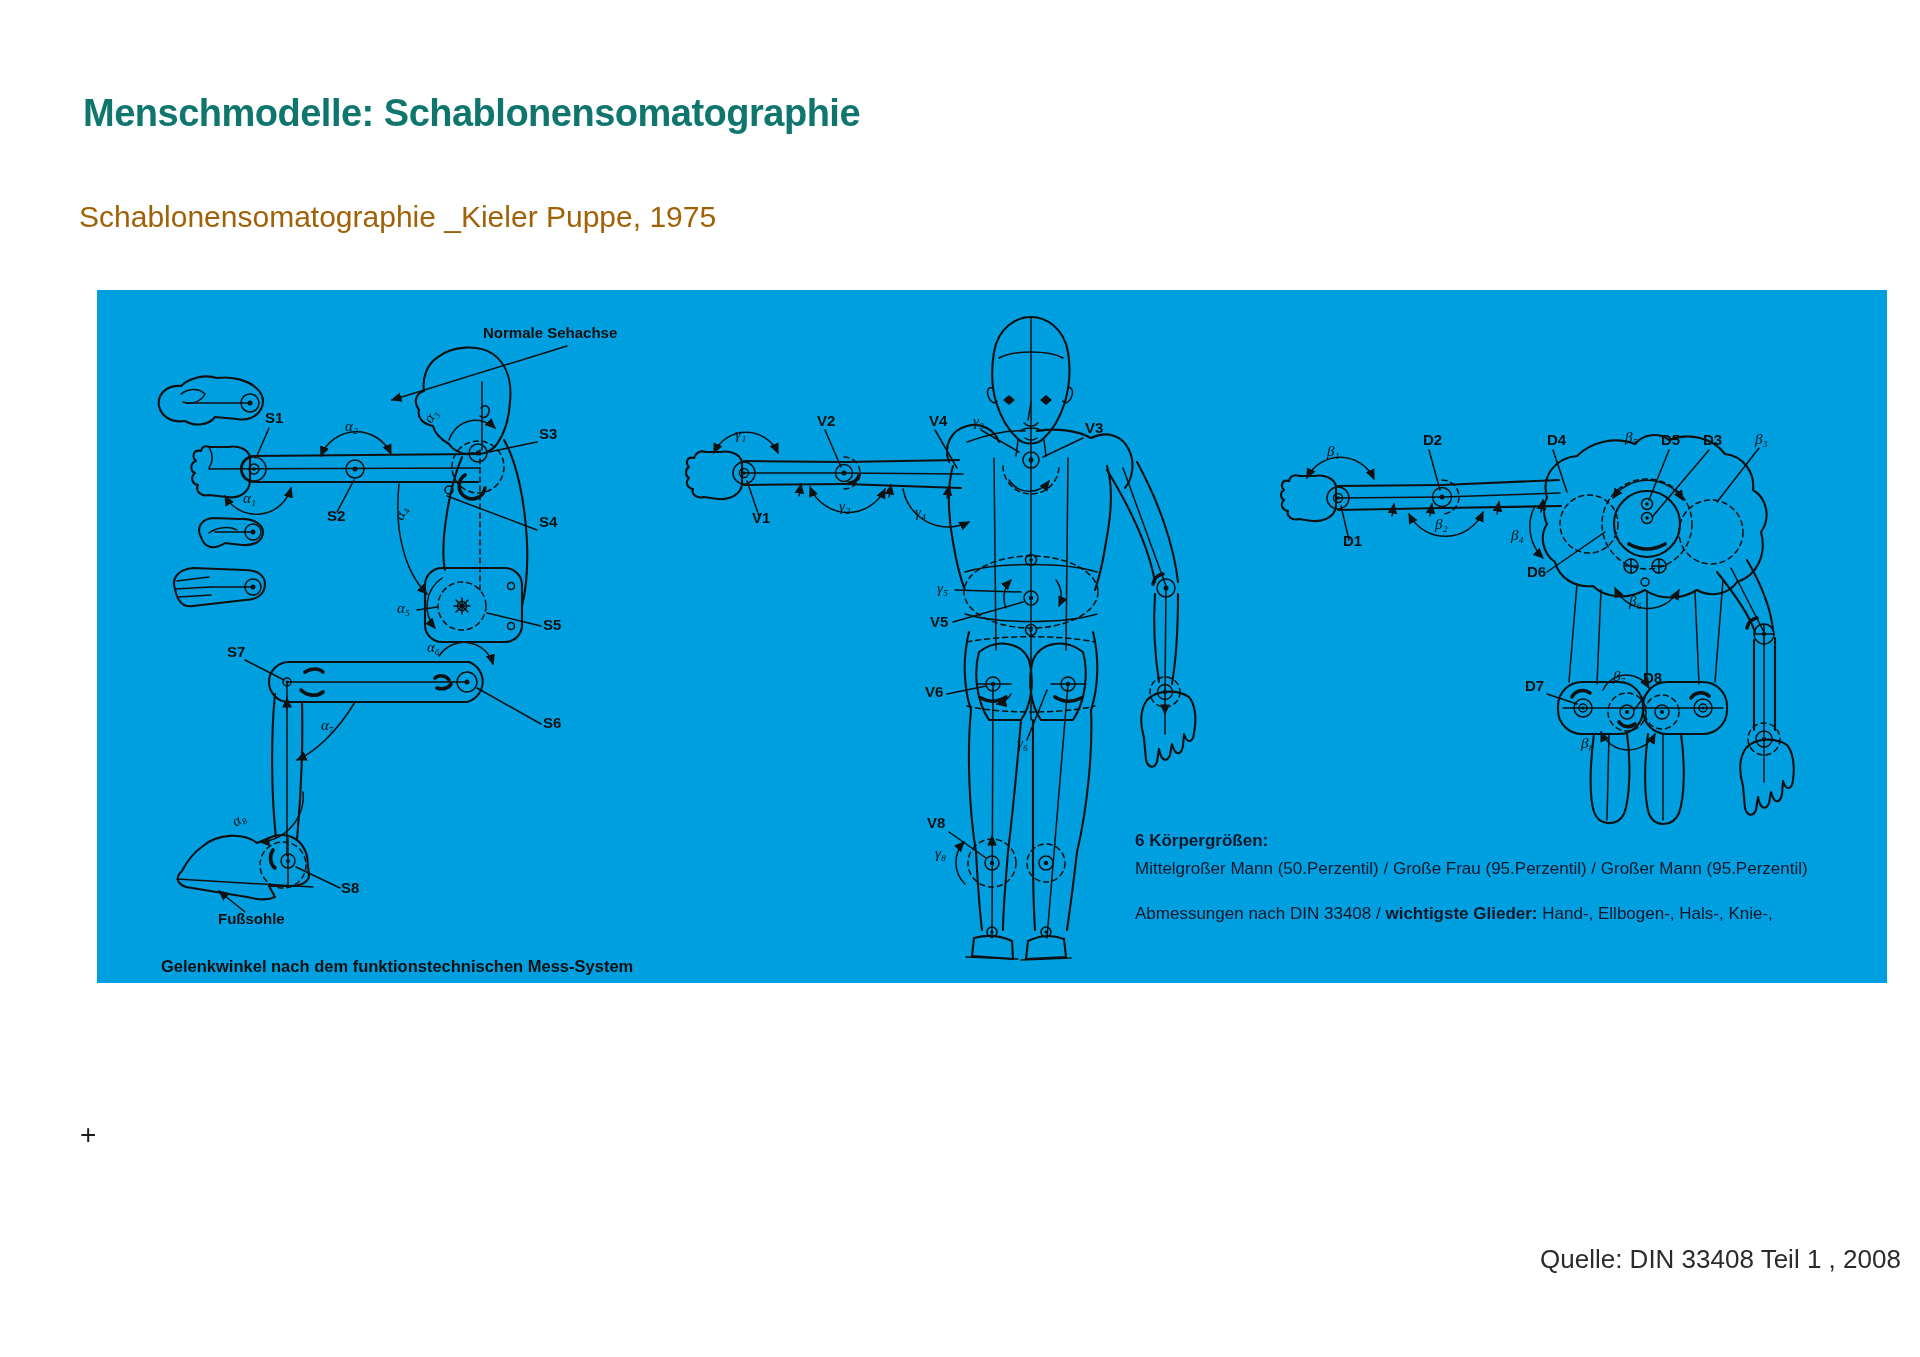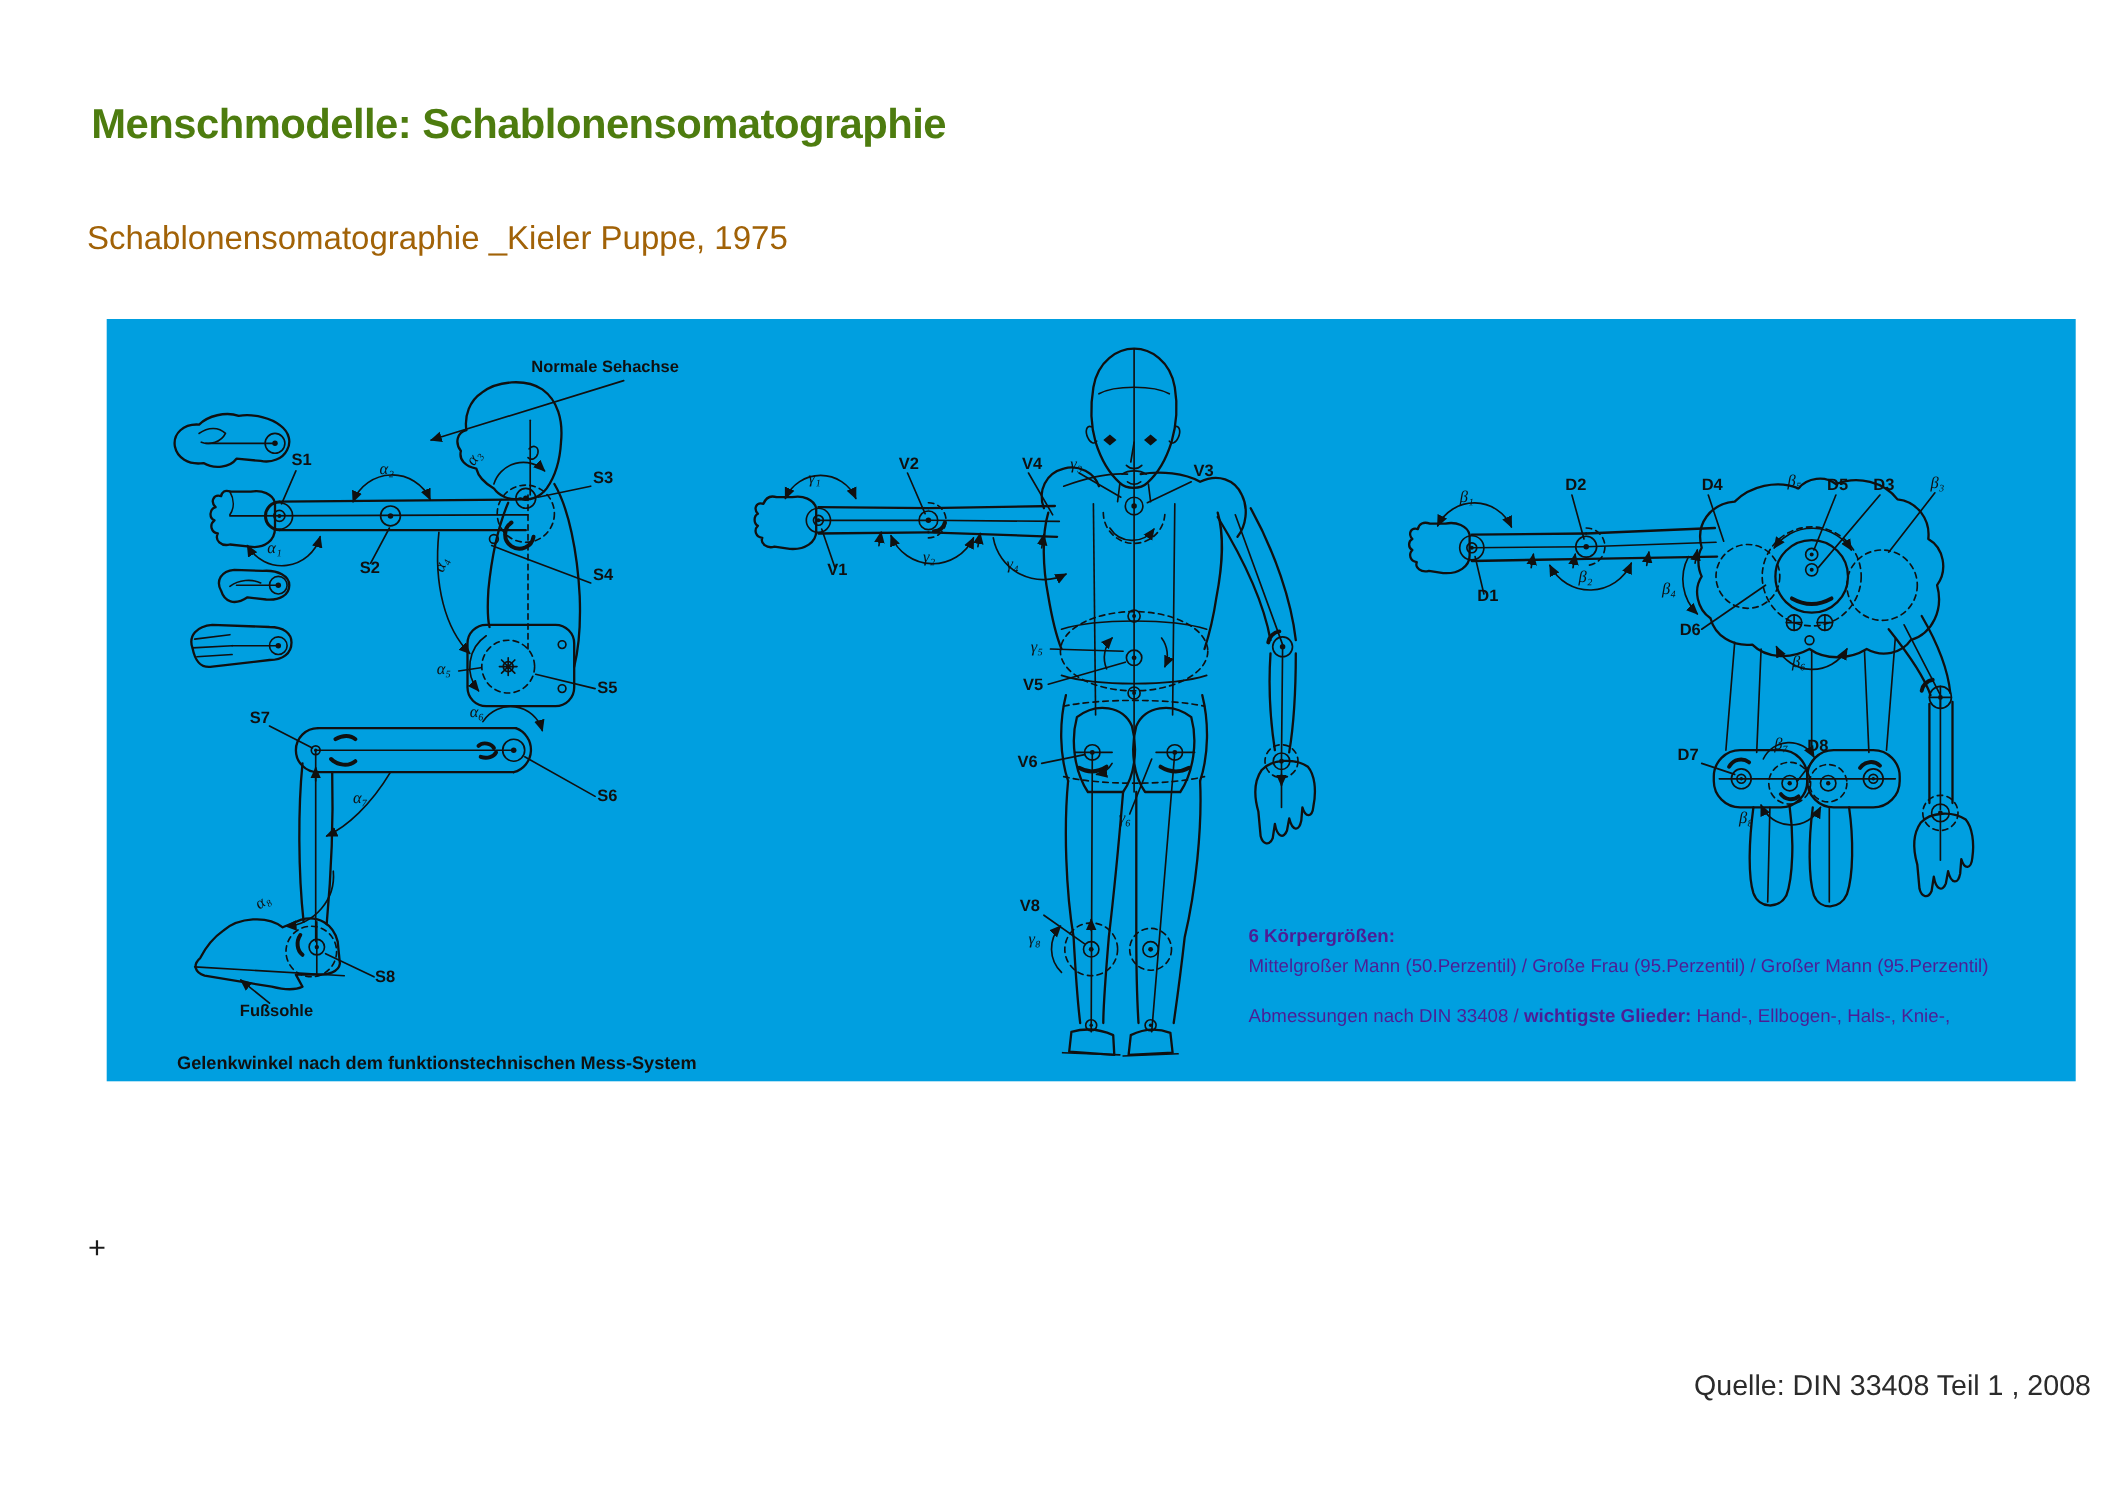--- a/index.html
+++ b/index.html
@@ -1,32 +1,32 @@
 <!DOCTYPE html>
 <html><head>
 <meta charset="utf-8">
 <style>
   html,body{margin:0;padding:0;}
   body{
     width:1920px;height:1357px;position:relative;background:#ffffff;
     font-family:"Liberation Sans",sans-serif;color:#1a1a1a;overflow:hidden;
   }
-  .title{position:absolute;left:83px;top:92px;font-size:38px;font-weight:700;color:#4d7c0f;letter-spacing:-0.5px;}
+  .title{position:absolute;left:83px;top:92px;font-size:38px;font-weight:700;color:#0f766e;letter-spacing:-0.5px;}
   .subtitle{position:absolute;left:79px;top:200px;font-size:30px;font-weight:400;color:#a16207;}
   .panel{position:absolute;left:97px;top:290px;width:1790px;height:693px;background:#009FE0;}
   .panel svg{position:absolute;left:0;top:0;}
   .ln{fill:none;stroke:#101010;stroke-width:1.5;stroke-linecap:round;stroke-linejoin:round;}
   .lnb{stroke-width:2.1;}
   .thick{stroke-width:3.6;}
   .dash{stroke-dasharray:5 4;}
   .dot{fill:#101010;stroke:none;}
   .lbl{font-family:"Liberation Sans",sans-serif;font-size:15px;font-weight:700;fill:#101010;}
   .glbl{font-family:"Liberation Serif",serif;font-size:15px;font-style:italic;fill:#101010;}
   .cap{font-family:"Liberation Sans",sans-serif;font-size:16.5px;font-weight:700;fill:#101010;}
-  .info{position:absolute;left:1038px;top:540px;width:740px;color:#4c1d95;font-size:17px;line-height:22px;margin-top:10px;}
+  .info{position:absolute;left:1038px;top:540px;width:740px;color:#0f172a;font-size:17px;line-height:22px;}
   .info .b{font-weight:700;}
   .info .head{font-weight:700;margin-bottom:6px;}
   .info .sp{height:23px;}
   .bullets{position:absolute;left:80px;top:1032px;width:1520px;font-size:28px;line-height:41px;color:#1c1c1c;white-space:pre-wrap;}
   .bullet{position:relative;padding-left:25px;}
   .bullet .marker{position:absolute;left:0;top:0;}
   .bullet .cont{margin-left:10px;}
   .source{position:absolute;left:1540px;top:1244px;font-size:26px;color:#2b2b2b;}
 </style>
 </head>

